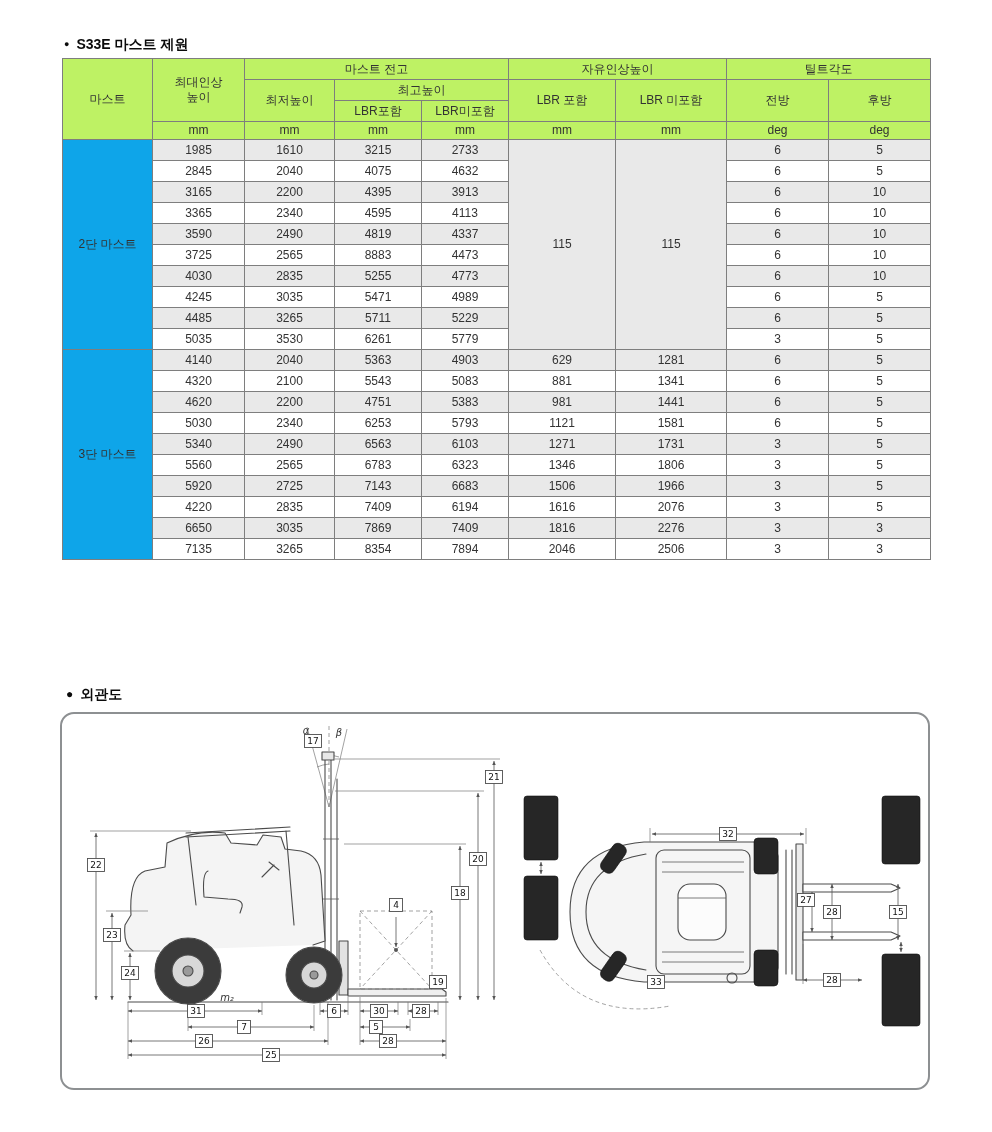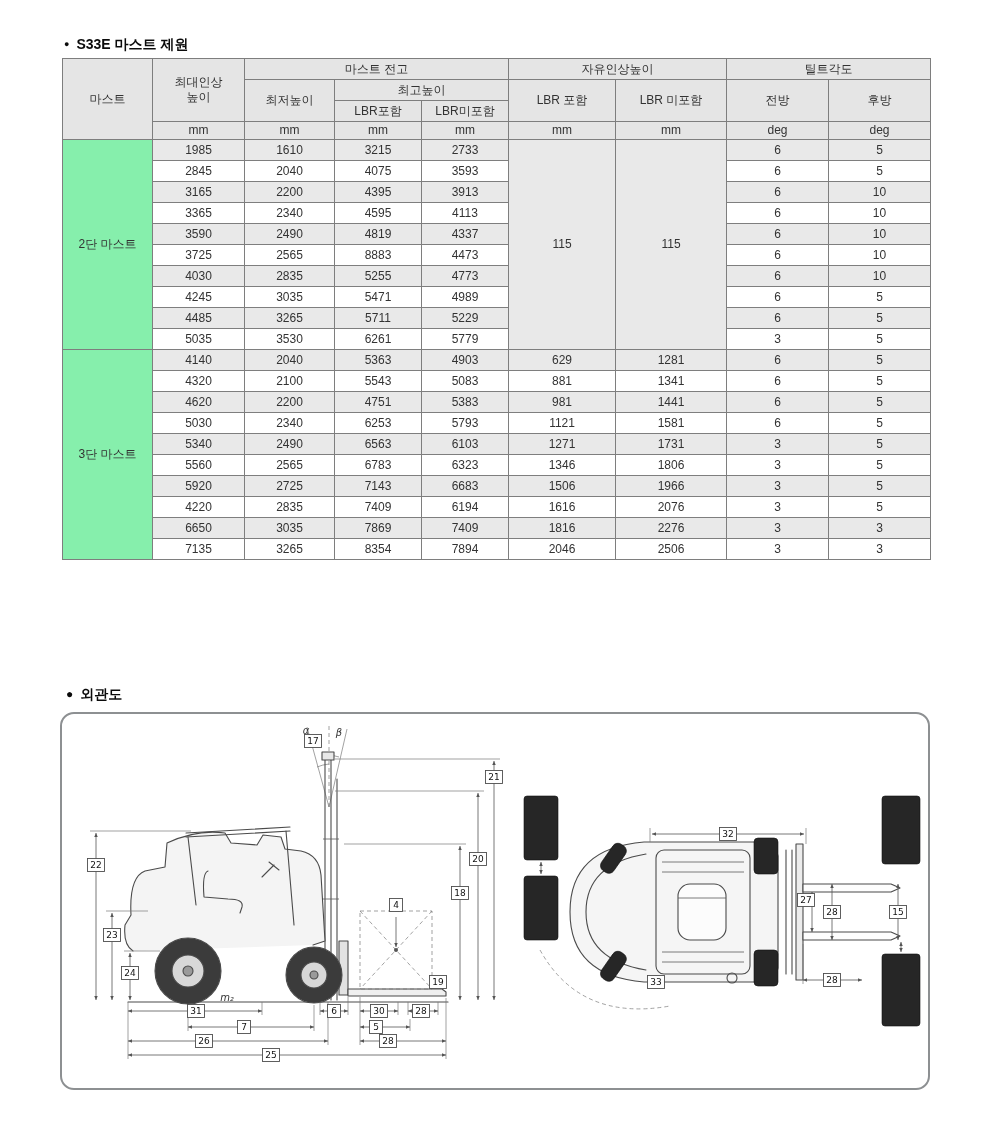--- a/index.html
+++ b/index.html
@@ -8,25 +8,25 @@
   .page{position:relative;width:992px;height:1132px;overflow:hidden;background:#fff}
 
   .section-title{position:absolute;display:flex;align-items:center;gap:7px;font-size:14px;font-weight:bold;color:#0b0b0b}
   .bullet{font-size:9px;line-height:1;transform:translateY(-1px)}
   .bullet.big{font-size:12px}
   #spec-title{left:64px;top:36px}
   #drawing-title{left:66px;top:686px}
 
   table.spec-table{position:absolute;left:62px;top:58px;width:868px;border-collapse:collapse;table-layout:fixed;font-size:12px;color:#333}
   .spec-table th,.spec-table td{border:1px solid #7e7e7e;text-align:center;vertical-align:middle;padding:1px 3px;height:21px;font-weight:normal;line-height:1.25}
-  .spec-table thead th{background:#e5e5e5;color:#333}
+  .spec-table thead th{background:#bef264;color:#333}
   .spec-table thead tr.units th{height:18px}
   .prewrap{white-space:pre-line}
   .spec-table tbody tr.stripe td{background:#e9e9e9}
-  .spec-table tbody th.group-cell{background:#86efac}
+  .spec-table tbody th.group-cell{background:#0ea5e9}
   .spec-table tbody td.merged-cell{background:#fff}
 
   .drawing-box{position:absolute;left:60px;top:712px;width:870px;height:378px;border:2px solid #8d9092;border-radius:14px;background:#fff}
   .svg-side{position:absolute;left:14px;top:5px}
   .svg-top{position:absolute;left:448px;top:78px}
 
   svg .part{stroke:#4b4b4b;stroke-width:1.1;stroke-linecap:round;stroke-linejoin:round}
   svg .thin{stroke:#5a5a5a;stroke-width:0.8}
   svg .ext{stroke:#7a7a7a;stroke-width:0.7}
   svg .dim{stroke:#555;stroke-width:0.8}
@@ -99,21 +99,21 @@
           <td>2733</td>
           <td rowspan="10" class="merged-cell">115</td>
           <td rowspan="10" class="merged-cell">115</td>
           <td>6</td>
           <td>5</td>
         </tr>
         <tr>
           <td>2845</td>
           <td>2040</td>
           <td>4075</td>
-          <td>3593</td>
+          <td>4632</td>
           <td>6</td>
           <td>5</td>
         </tr>
         <tr class="stripe">
           <td>3165</td>
           <td>2200</td>
           <td>4395</td>
           <td>3913</td>
           <td>6</td>
           <td>10</td>

